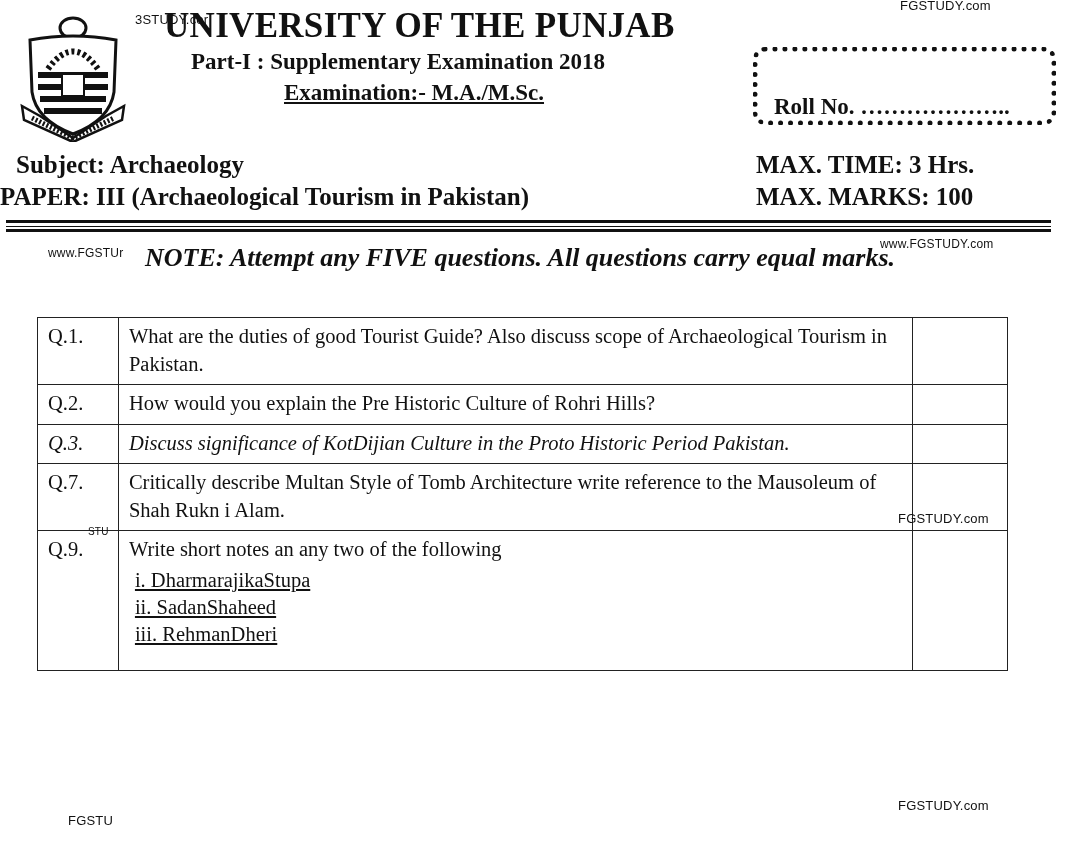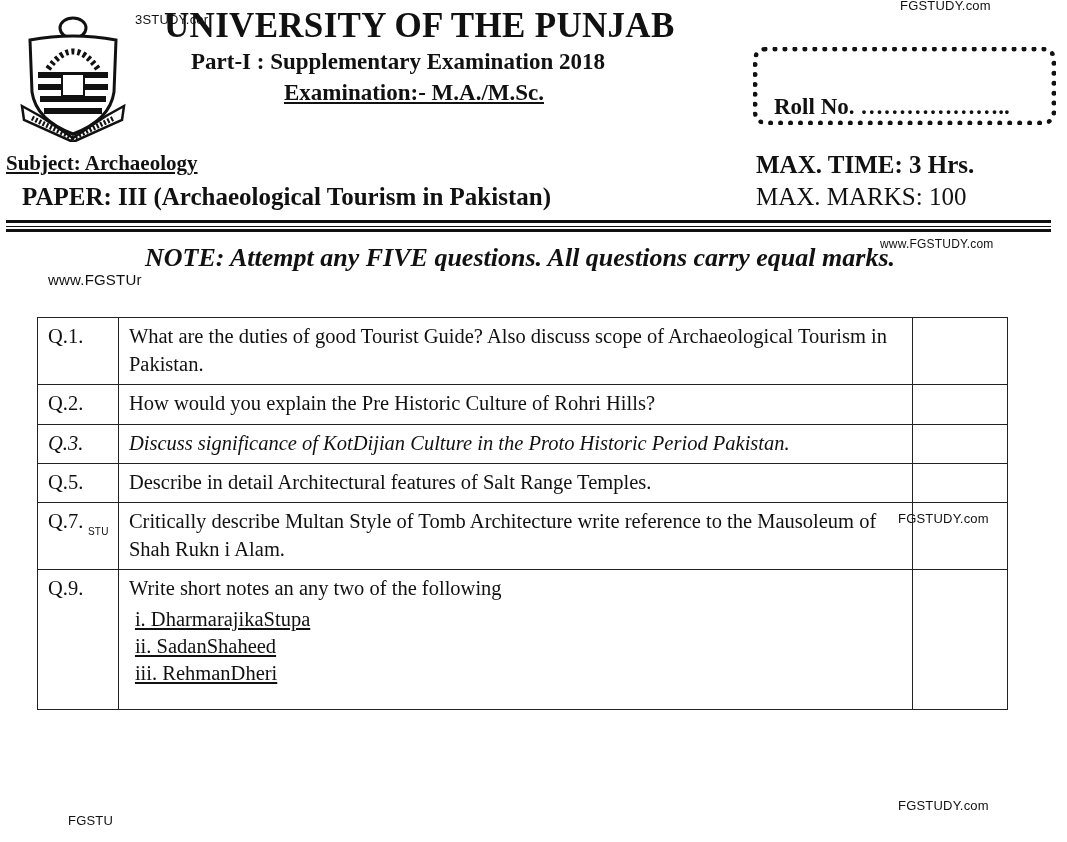--- a/index.html
+++ b/index.html
@@ -4,24 +4,24 @@
 <style>
   html, body { margin:0; padding:0; background:#ffffff; }
   body { width:1067px; height:842px; position:relative; overflow:hidden; color:#111; font-family:"Liberation Serif", serif; }
   .abs { position:absolute; }
   .wm { position:absolute; font-family:"Liberation Sans", sans-serif; font-size:13px; color:#111; letter-spacing:0.2px; }
   .title { left:164px; top:6px; font-size:35px; font-weight:bold; letter-spacing:0.3px; white-space:nowrap; }
   .subtitle { left:191px; top:49px; font-size:23px; font-weight:bold; white-space:nowrap; }
   .exam { left:284px; top:80px; font-size:23px; font-weight:bold; text-decoration:underline; white-space:nowrap; }
   .roll { left:753px; top:47px; width:303px; height:78px; border:5px dotted #111; border-radius:12px; box-sizing:border-box; }
   .roll-label { position:absolute; left:16px; top:42px; font-size:23px; font-weight:bold; white-space:nowrap; }
-  .subject { left:6px; top:151px; font-size:21px; font-weight:bold; white-space:nowrap;text-decoration:underline; }
-  .paper { left:22px; top:183px; font-size:25px; font-weight:bold; white-space:nowrap; }
+  .subject { left:16px; top:151px; font-size:25px; font-weight:bold; white-space:nowrap; }
+  .paper { left:0; top:183px; font-size:25px; font-weight:bold; white-space:nowrap; }
   .maxtime { left:756px; top:151px; font-size:25px; font-weight:bold; white-space:nowrap;text-align:center; }
-  .maxmarks { left:756px; top:183px; font-size:25px; font-weight:normal; white-space:nowrap; }
+  .maxmarks { left:756px; top:183px; font-size:25px; font-weight:bold; white-space:nowrap; }
   .rule { left:6px; width:1045px; background:#111; }
   .note { left:145px; top:243px; font-size:26px; font-weight:bold; font-style:italic; white-space:nowrap; }
   table.q { position:absolute; left:37px; top:317px; border-collapse:collapse; width:971px; }
   table.q td { border:1.5px solid #222; vertical-align:top; font-size:20.5px; line-height:28px; padding:4px 10px 2px 10px; }
   td.qn { width:60px; padding-left:10px; }
   td.qt { width:775px; }
   td.mk { width:74px; }
   .sub { margin:4px 0 0 6px; }
   .sub div { line-height:27px;text-decoration:underline; }
   .logo { left:18px; top:14px; width:110px; height:128px; }
@@ -56,44 +56,39 @@
 
 <div class="abs subject">Subject: Archaeology</div>
 <div class="abs paper">PAPER: III (Archaeological Tourism in Pakistan)</div>
 <div class="abs maxtime">MAX. TIME: 3 Hrs.</div>
 <div class="abs maxmarks">MAX. MARKS: 100</div>
 
 <div class="abs rule" style="top:220px;height:3px;"></div>
 <div class="abs rule" style="top:226px;height:1px;"></div>
 <div class="abs rule" style="top:229px;height:3px;"></div>
 
-<span class="wm" style="left:48px;top:271px;font-size:15px;">www.FGSTUr</span>
+<span class="wm" style="left:48px;top:246px;font-size:12px;">www.FGSTUr</span>
 <span class="wm" style="left:880px;top:237px;font-size:12px;">www.FGSTUDY.com</span>
 <div class="abs note">NOTE: Attempt any FIVE questions. All questions carry equal marks.</div>
 
 <table class="q">
   <tbody>
       <tr style="height:67px;">
     <td class="qn">Q.1.</td>
     <td class="qt">What are the duties of good Tourist Guide? Also discuss scope of Archaeological Tourism in Pakistan.</td>
     <td class="mk"></td>
   </tr>
   <tr style="height:40px;">
     <td class="qn">Q.2.</td>
     <td class="qt">How would you explain the Pre Historic Culture of Rohri Hills?</td>
     <td class="mk"></td>
   </tr>
   <tr style="height:39px;font-style:italic;">
     <td class="qn">Q.3.</td>
     <td class="qt">Discuss significance of KotDijian Culture in the Proto Historic Period Pakistan.</td>
-    <td class="mk"></td>
-  </tr>
-  <tr style="height:39px;">
-    <td class="qn">Q.5.</td>
-    <td class="qt">Describe in detail Architectural features of Salt Range Temples.</td>
     <td class="mk"></td>
   </tr>
   <tr style="height:67px;">
     <td class="qn">Q.7.</td>
     <td class="qt">Critically describe Multan Style of Tomb Architecture write reference to the Mausoleum of Shah Rukn i Alam.</td>
     <td class="mk"></td>
   </tr>
   <tr style="height:140px;">
     <td class="qn">Q.9.</td>
     <td class="qt">

